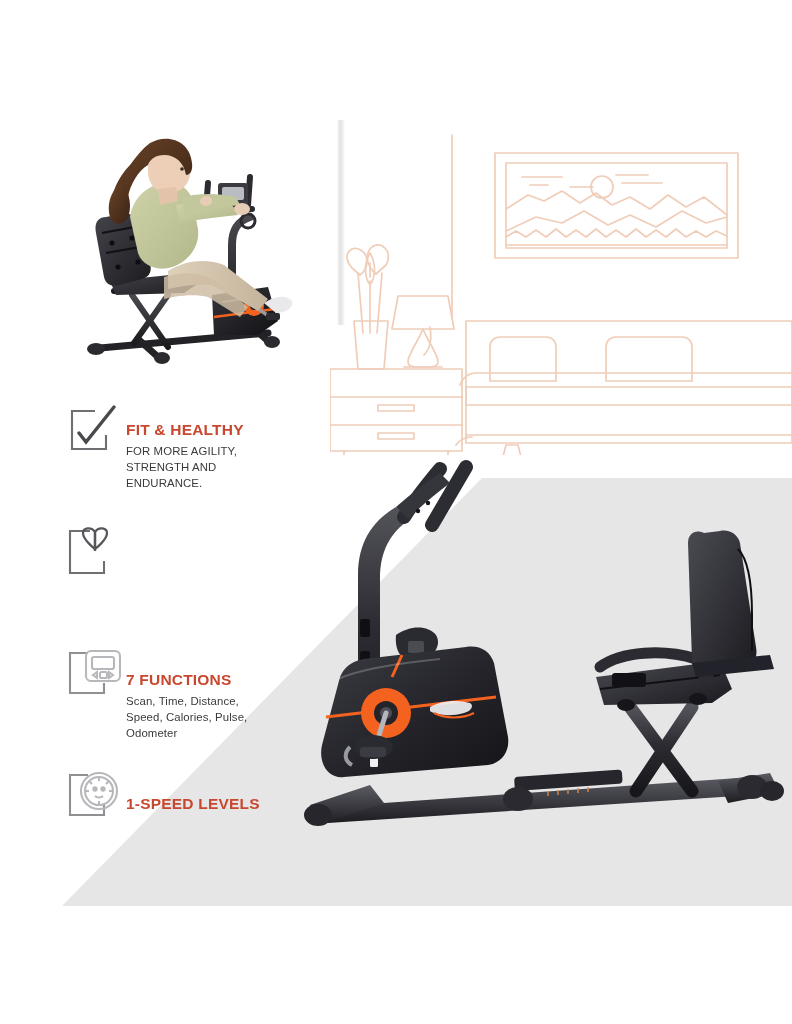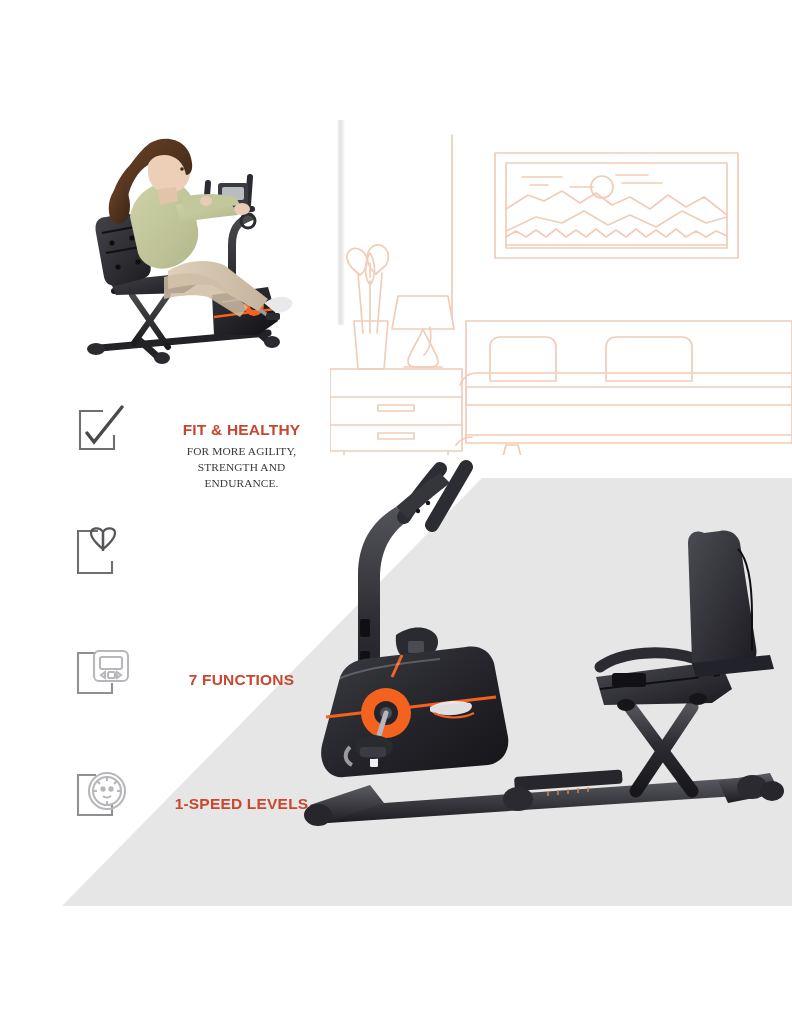--- a/index.html
+++ b/index.html
@@ -19,41 +19,41 @@
   .photo-seam{position:absolute;left:337px;top:120px;width:8px;height:205px;
               background:linear-gradient(to right,#ffffff 0%,#e2e2e2 35%,#ededed 70%,#ffffff 100%);}
 
   
   .hero-photo{position:absolute;left:72px;top:125px;width:290px;height:250px;}
 
   
   .product-photo{position:absolute;left:300px;top:455px;width:500px;height:470px;}
 
   
-  .features{position:absolute;left:74px;top:405px;width:275px;text-align:center;}
+  .features{position:absolute;left:66px;top:405px;width:275px;}
   .feature{position:relative;min-height:100px;margin-bottom:14px;}
   .feature-icon{position:absolute;left:0;top:0;width:58px;height:58px;}
   .feature-body{margin-left:60px;padding-top:14px;}
   .feature-title{color:#c8472e;font-size:15.5px;font-weight:bold;
                  letter-spacing:.2px;line-height:1.1;margin:0 0 5px 0;}
   .feature-text{color:#3a3a3c;font-size:11.4px;line-height:1.42;
                 letter-spacing:.1px;margin:0;}
   .feature-text.bold{font-weight:bold;color:#1d1d1f;font-size:11.6px;
                      letter-spacing:.15px;}
 
   
   #feature-0{margin-bottom:22px;}
   #feature-0 .feature-body{padding-top:16px;}
   #feature-1{margin-bottom:20px;}
   #feature-1 .feature-body{padding-top:24px;}
   #feature-2{margin-bottom:22px;}
   #feature-2 .feature-body{padding-top:24px;}
   #feature-3 .feature-body{padding-top:26px;}
 
-  .ln{display:block;font-family:Liberation Serif, serif;}
+  .ln{display:block;}
 </style>
 </head>
 <body>
 
 <div class="page">
 
   <div class="bedroom">
     <svg viewBox="0 0 462 350" width="462" height="350" fill="none" stroke="#f0cdb8" stroke-width="1.7" stroke-linejoin="round" stroke-linecap="round">
 
       <line x1="122" y1="30" x2="122" y2="212"></line>
@@ -397,20 +397,25 @@
           <path d="M22 6 L4 6 L4 46 L38 46 L38 36" stroke="#8f8f94"></path>
           <rect x="20" y="4" width="34" height="30" rx="5"></rect>
           <rect x="26" y="10" width="22" height="12" rx="2"></rect>
           <path d="M27 28 L31 25 L31 31 Z"></path>
           <rect x="34" y="25" width="7" height="6" rx="1.5"></rect>
           <path d="M47 28 L43 25 L43 31 Z"></path>
         </svg>
       </div>
       <div class="feature-body">
         <p class="feature-title">7 FUNCTIONS</p>
+        <p class="feature-text">
+          <span class="ln">Scan, Time, Distance,</span>
+          <span class="ln">Speed, Calories, Pulse,</span>
+          <span class="ln">Odometer</span>
+        </p>
       </div>
     </div>
 
     <div class="feature" id="feature-3">
       <div class="feature-icon">
         <svg viewBox="0 0 58 58" width="58" height="58" fill="none" stroke="#b8b8bc" stroke-width="2.1">
           <path d="M22 6 L4 6 L4 46 L38 46 L38 36" stroke="#8f8f94"></path>
           <circle cx="33" cy="22" r="18"></circle>
           <circle cx="33" cy="22" r="14"></circle>
           <path d="M33 8 L33 12"></path>

